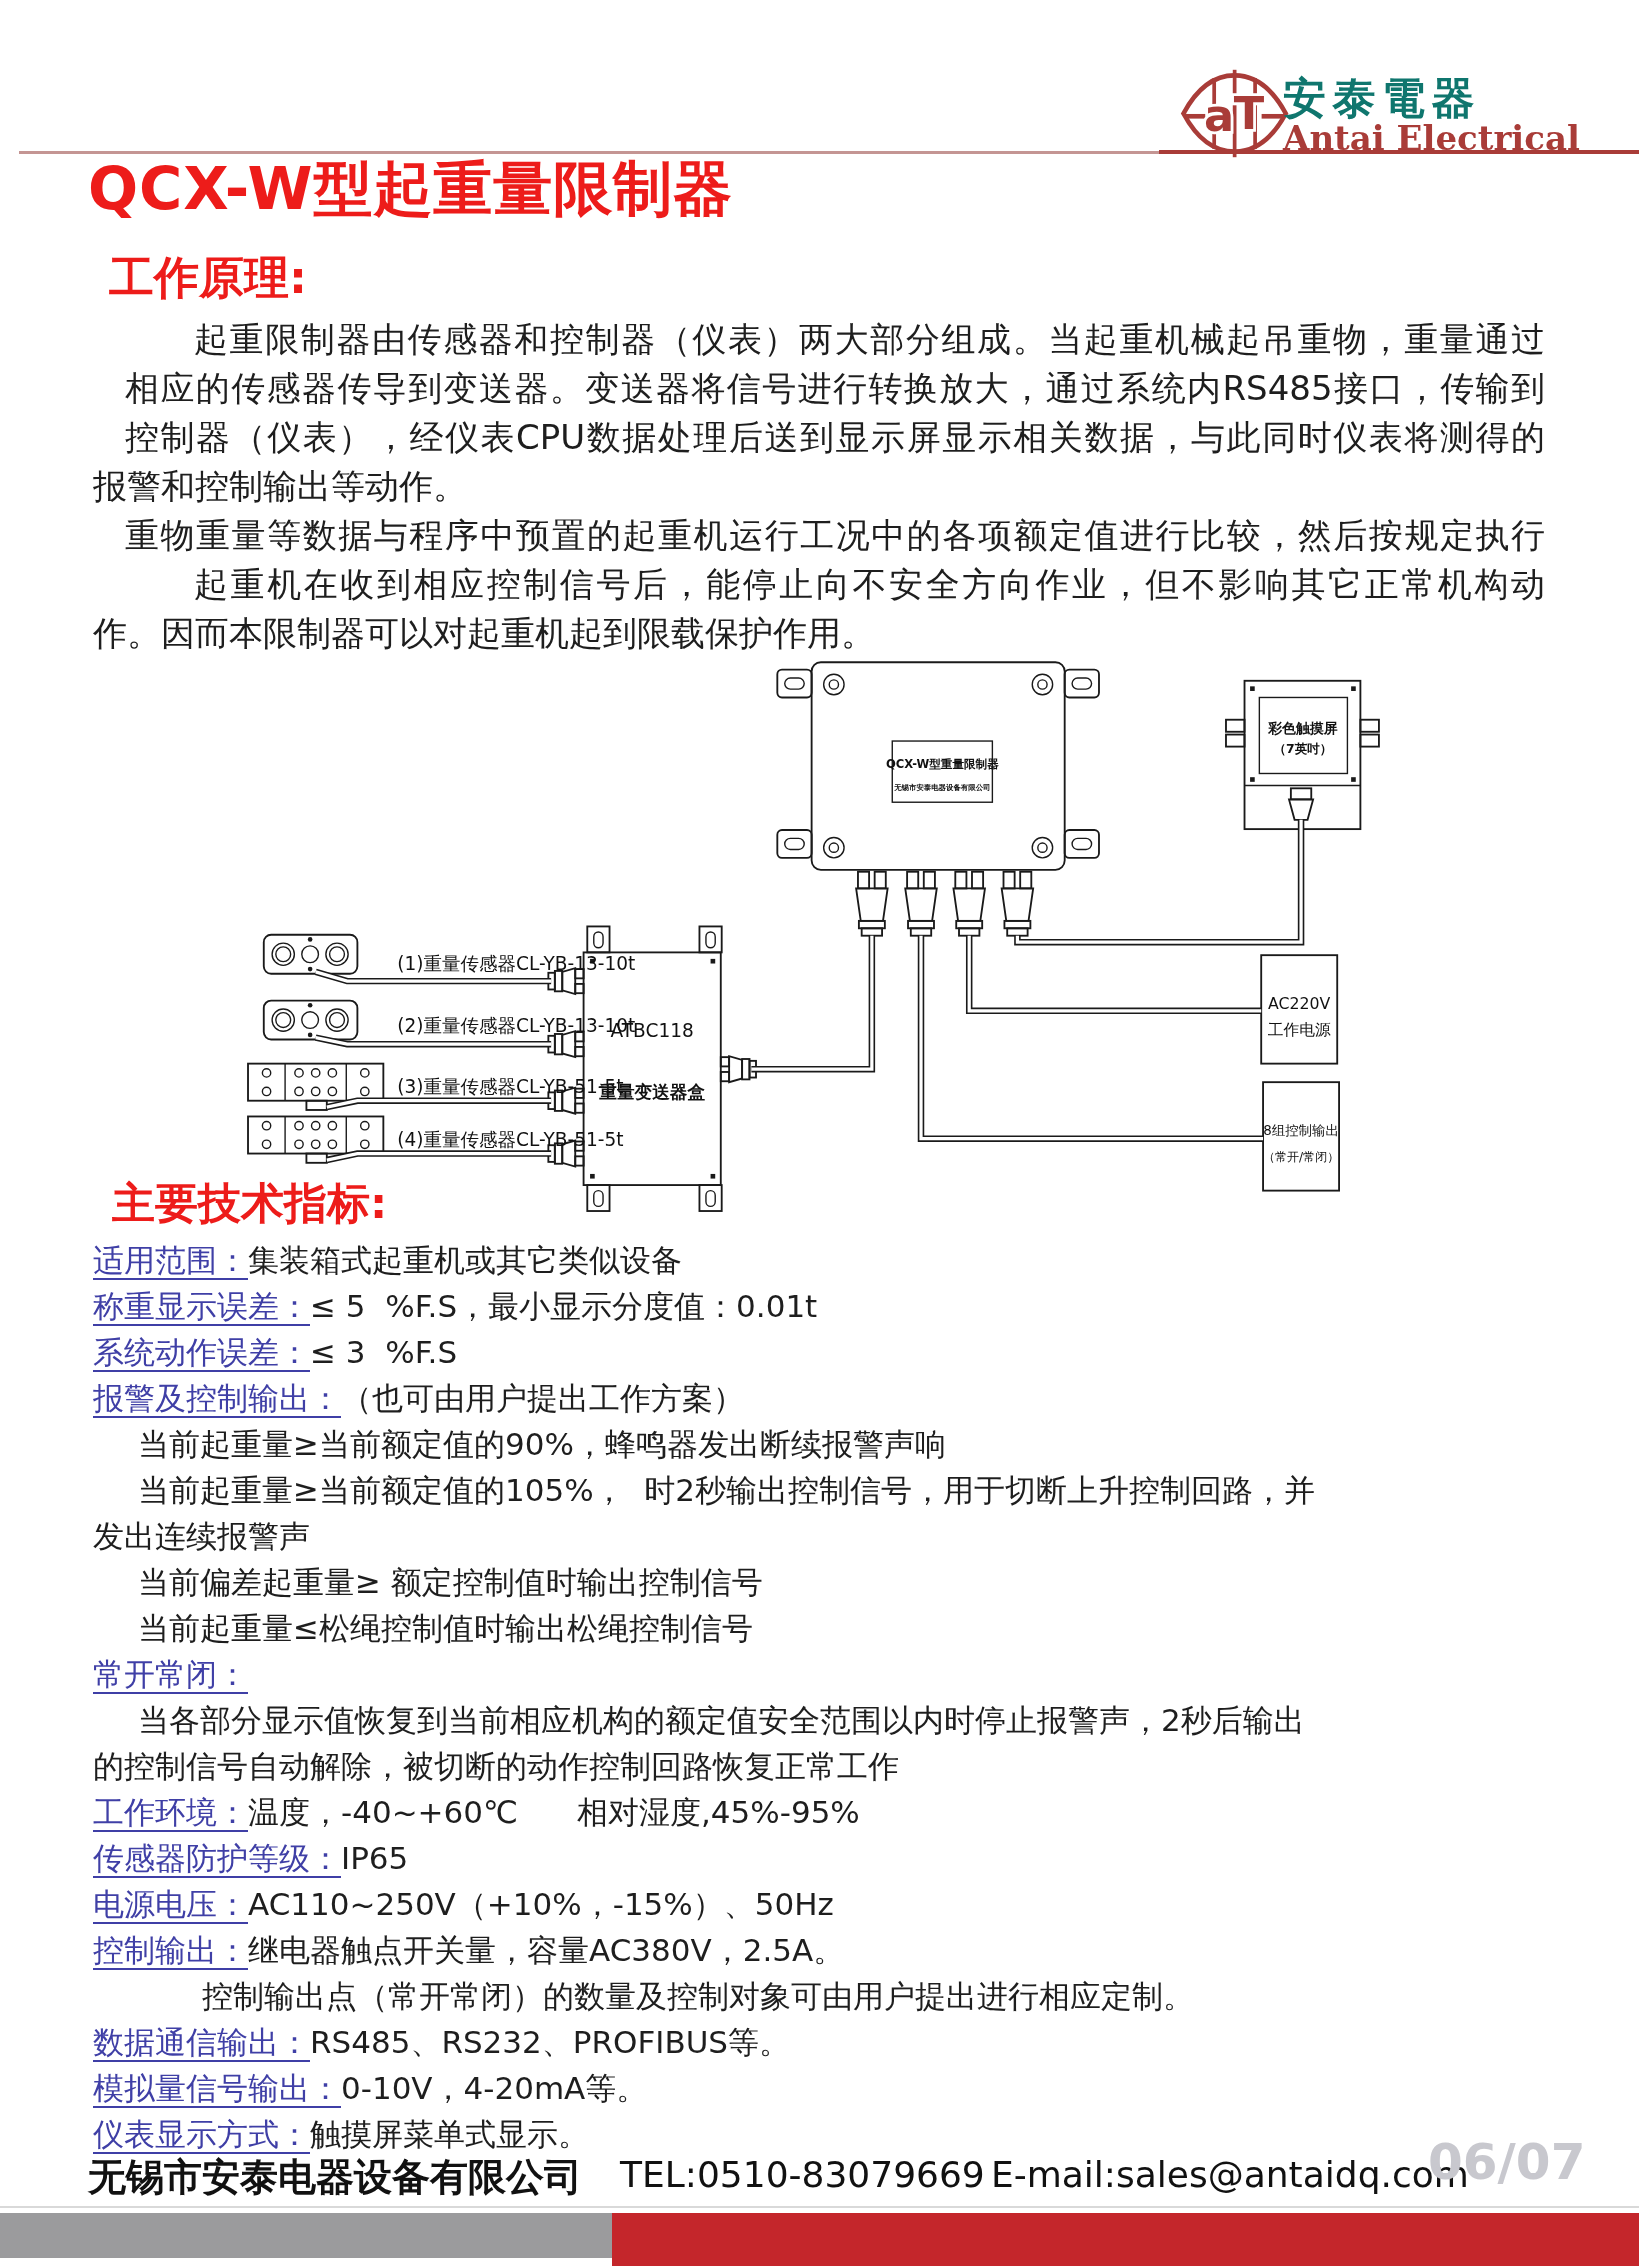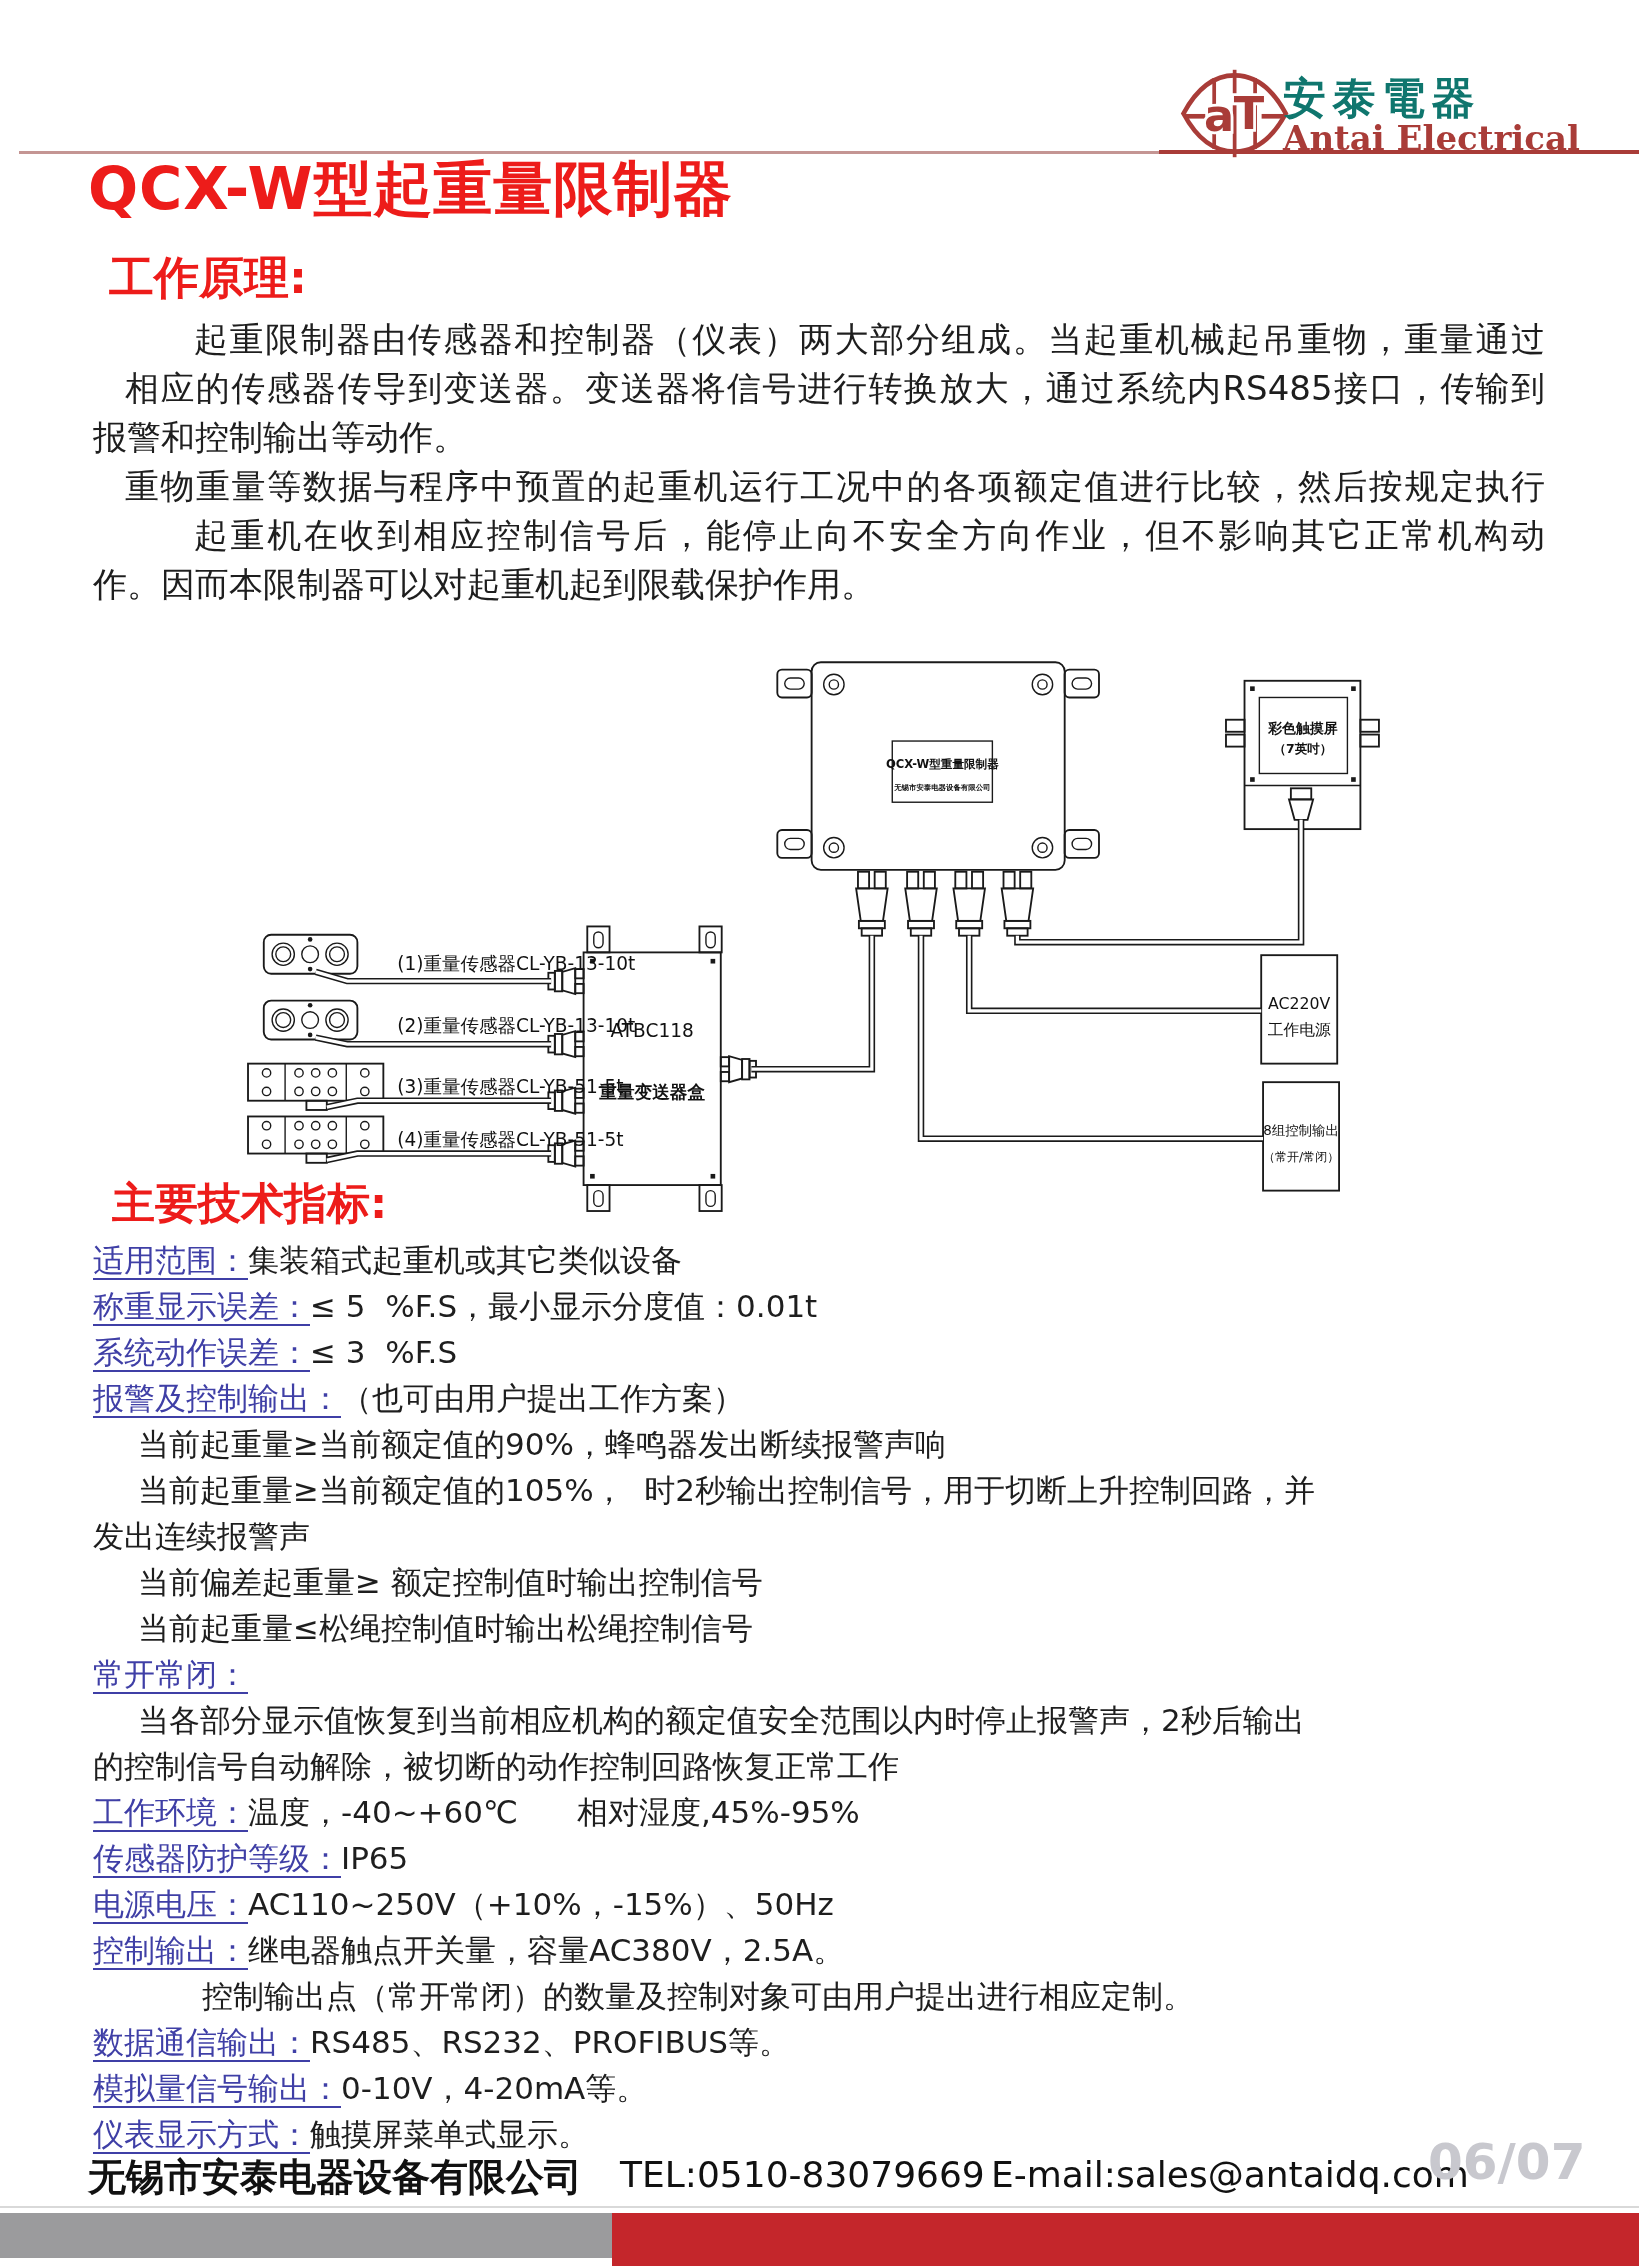--- a/index.html
+++ b/index.html
@@ -92,20 +92,21 @@
   <div class="logo-en">Antai Electrical</div>
   <div class="rule-left"></div>
   <div class="rule-right"></div>
 
   <h1 class="title">QCX-W型起重量限制器</h1>
   <h2 class="h-principle">工作原理:</h2>
 
   <div class="para">
       <div class="body-line ind j">起重限制器由传感器和控制器（仪表）两大部分组成。当起重机械起吊重物，重量通过</div>
       <div class="body-line j">相应的传感器传导到变送器。变送器将信号进行转换放大，通过系统内RS485接口，传输到</div>
+      <div class="body-line j">控制器（仪表），经仪表CPU数据处理后送到显示屏显示相关数据，与此同时仪表将测得的</div>
       <div class="body-line">报警和控制输出等动作。</div>
       <div class="body-line j">重物重量等数据与程序中预置的起重机运行工况中的各项额定值进行比较，然后按规定执行</div>
       <div class="body-line ind j">起重机在收到相应控制信号后，能停止向不安全方向作业，但不影响其它正常机构动</div>
       <div class="body-line">作。因而本限制器可以对起重机起到限载保护作用。</div>
     </div>
 
   <svg class="diagram" width="1639" height="584" viewBox="0 690 1767 630">
     <defs>
       <g id="gland-down">
         <rect class="ln" x="-15" y="2" width="12" height="18"></rect>

